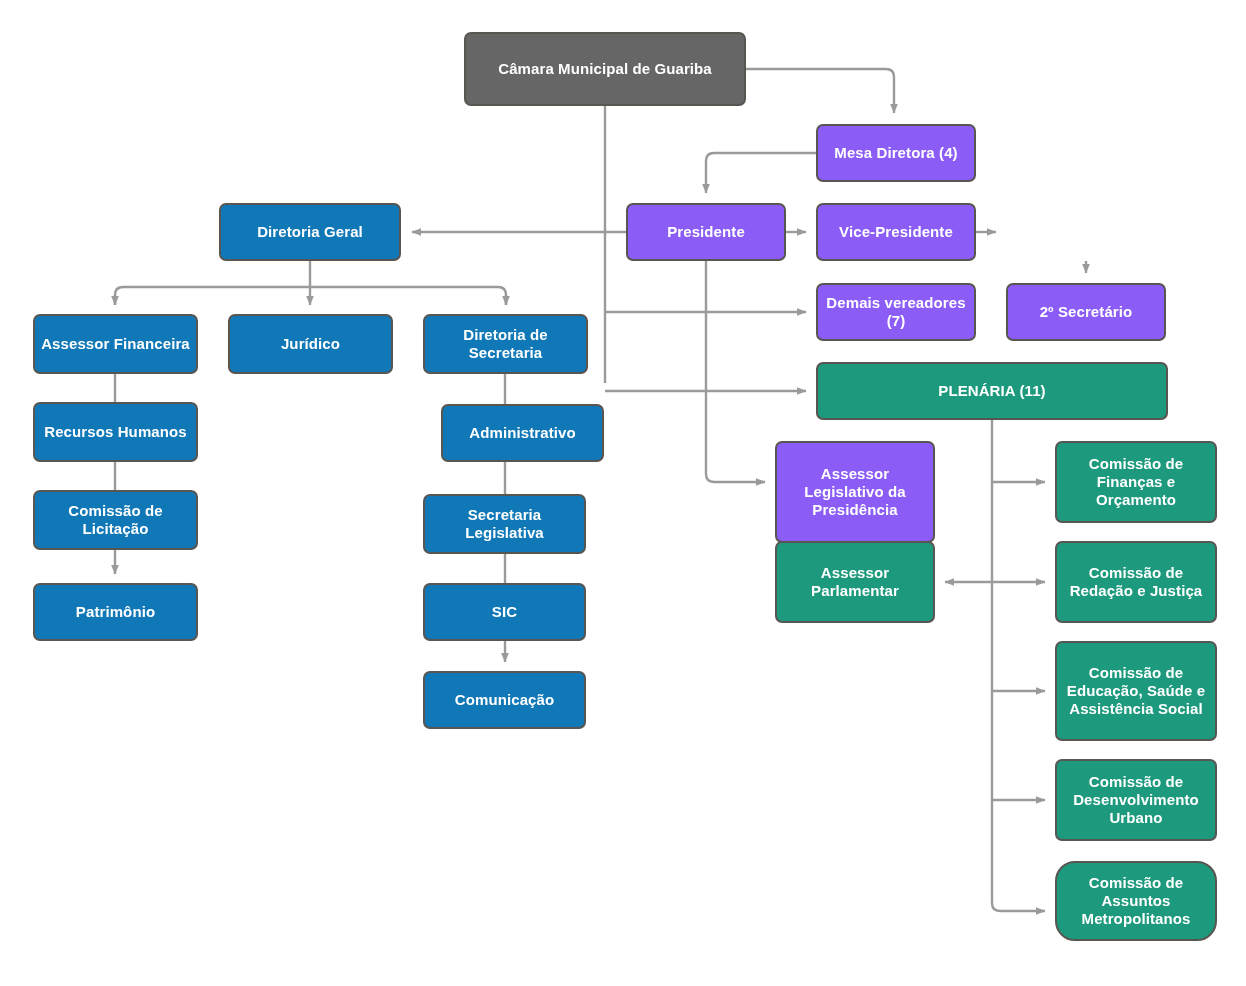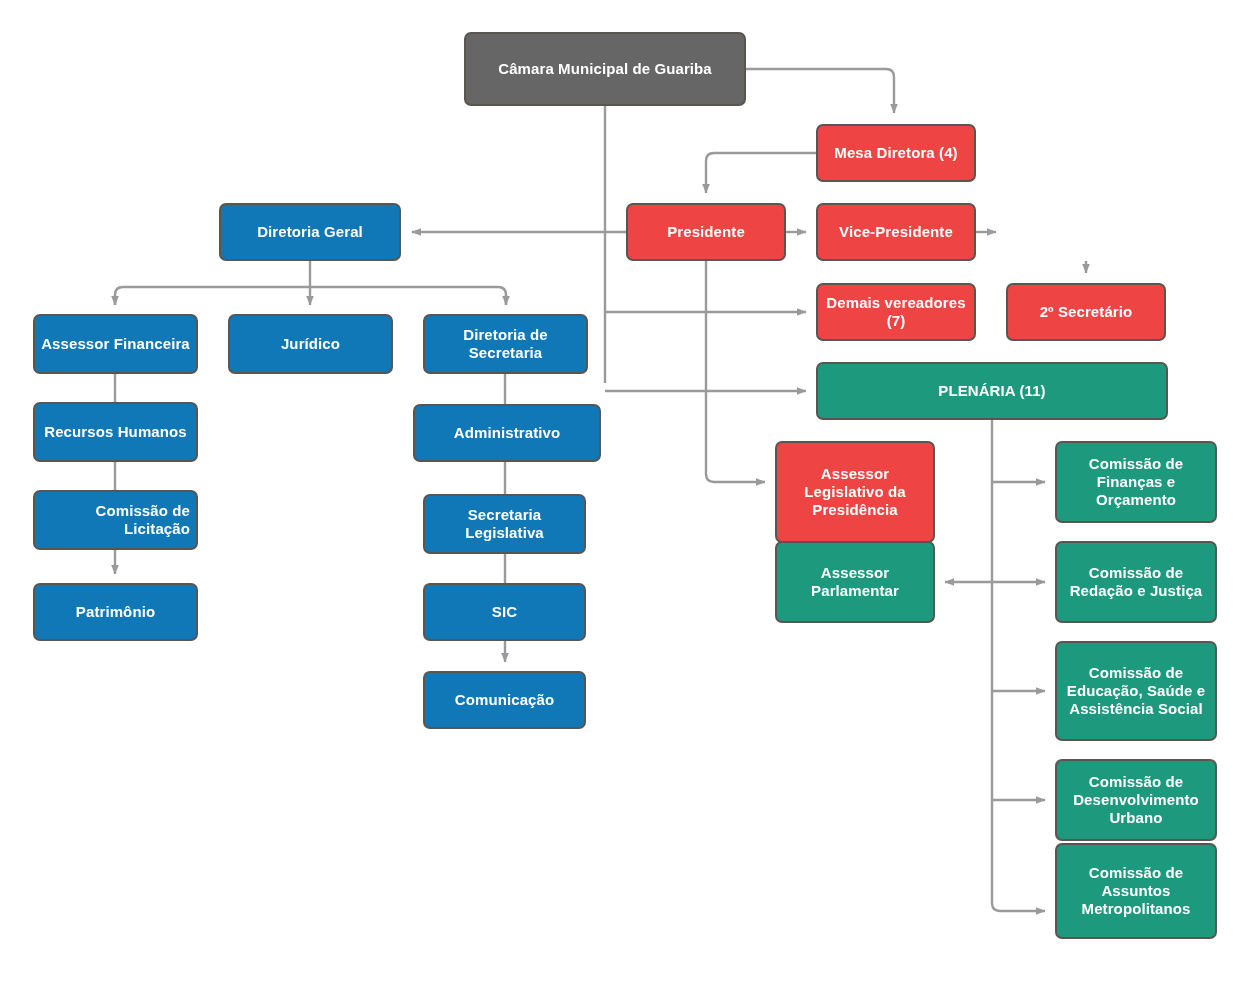--- a/index.html
+++ b/index.html
@@ -40,21 +40,21 @@
     line-height: 1.22;
     letter-spacing: 0.1px;
     padding: 14px 6px;
     z-index: 2;
   }
   .node span {
     display: block;
     width: 100%;
   }
   .n-root  { background: #666666; }
-  .n-red   { background: #ef4444; }
+  .n-red   { background: #8b5cf6; }
   .n-green { background: #1d9a7e; }
   .n-blue  { background: #1178b8; }
 </style>
 </head>
 <body>
 
 <div id="chart">
 
   <svg id="edges" viewBox="0 0 1246 986">
     <defs>
@@ -161,21 +161,21 @@
   </div>
 
   <div class="node n-green" style="left:1055px;top:641px;width:162px;height:100px;">
     <span>Comissão de Educação, Saúde e Assistência Social</span>
   </div>
 
   <div class="node n-green" style="left:1055px;top:759px;width:162px;height:82px;">
     <span>Comissão de Desenvolvimento Urbano</span>
   </div>
 
-  <div class="node n-green" style="left:1055px;top:843px;width:162px;height:96px;">
+  <div class="node n-green" style="left:1055px;top:861px;width:162px;height:80px;border-radius:20px;">
     <span>Comissão de Assuntos Metropolitanos</span>
   </div>
 
   <div class="node n-blue" style="left:219px;top:203px;width:182px;height:58px;">
     <span>Diretoria Geral</span>
   </div>
 
   <div class="node n-blue" style="left:33px;top:314px;width:165px;height:60px;">
     <span>Assessor Financeira</span>
   </div>
@@ -185,29 +185,29 @@
   </div>
 
   <div class="node n-blue" style="left:423px;top:314px;width:165px;height:60px;">
     <span>Diretoria de Secretaria</span>
   </div>
 
   <div class="node n-blue" style="left:33px;top:402px;width:165px;height:60px;">
     <span>Recursos Humanos</span>
   </div>
 
-  <div class="node n-blue" style="left:33px;top:490px;width:165px;height:60px;text-align:right;">
+  <div class="node n-blue" style="left:33px;top:490px;width:165px;height:60px;">
     <span>Comissão de Licitação</span>
   </div>
 
   <div class="node n-blue" style="left:33px;top:583px;width:165px;height:58px;">
     <span>Patrimônio</span>
   </div>
 
-  <div class="node n-blue" style="left:413px;top:404px;width:188px;height:58px;">
+  <div class="node n-blue" style="left:441px;top:404px;width:163px;height:58px;">
     <span>Administrativo</span>
   </div>
 
   <div class="node n-blue" style="left:423px;top:494px;width:163px;height:60px;">
     <span>Secretaria Legislativa</span>
   </div>
 
   <div class="node n-blue" style="left:423px;top:583px;width:163px;height:58px;">
     <span>SIC</span>
   </div>

